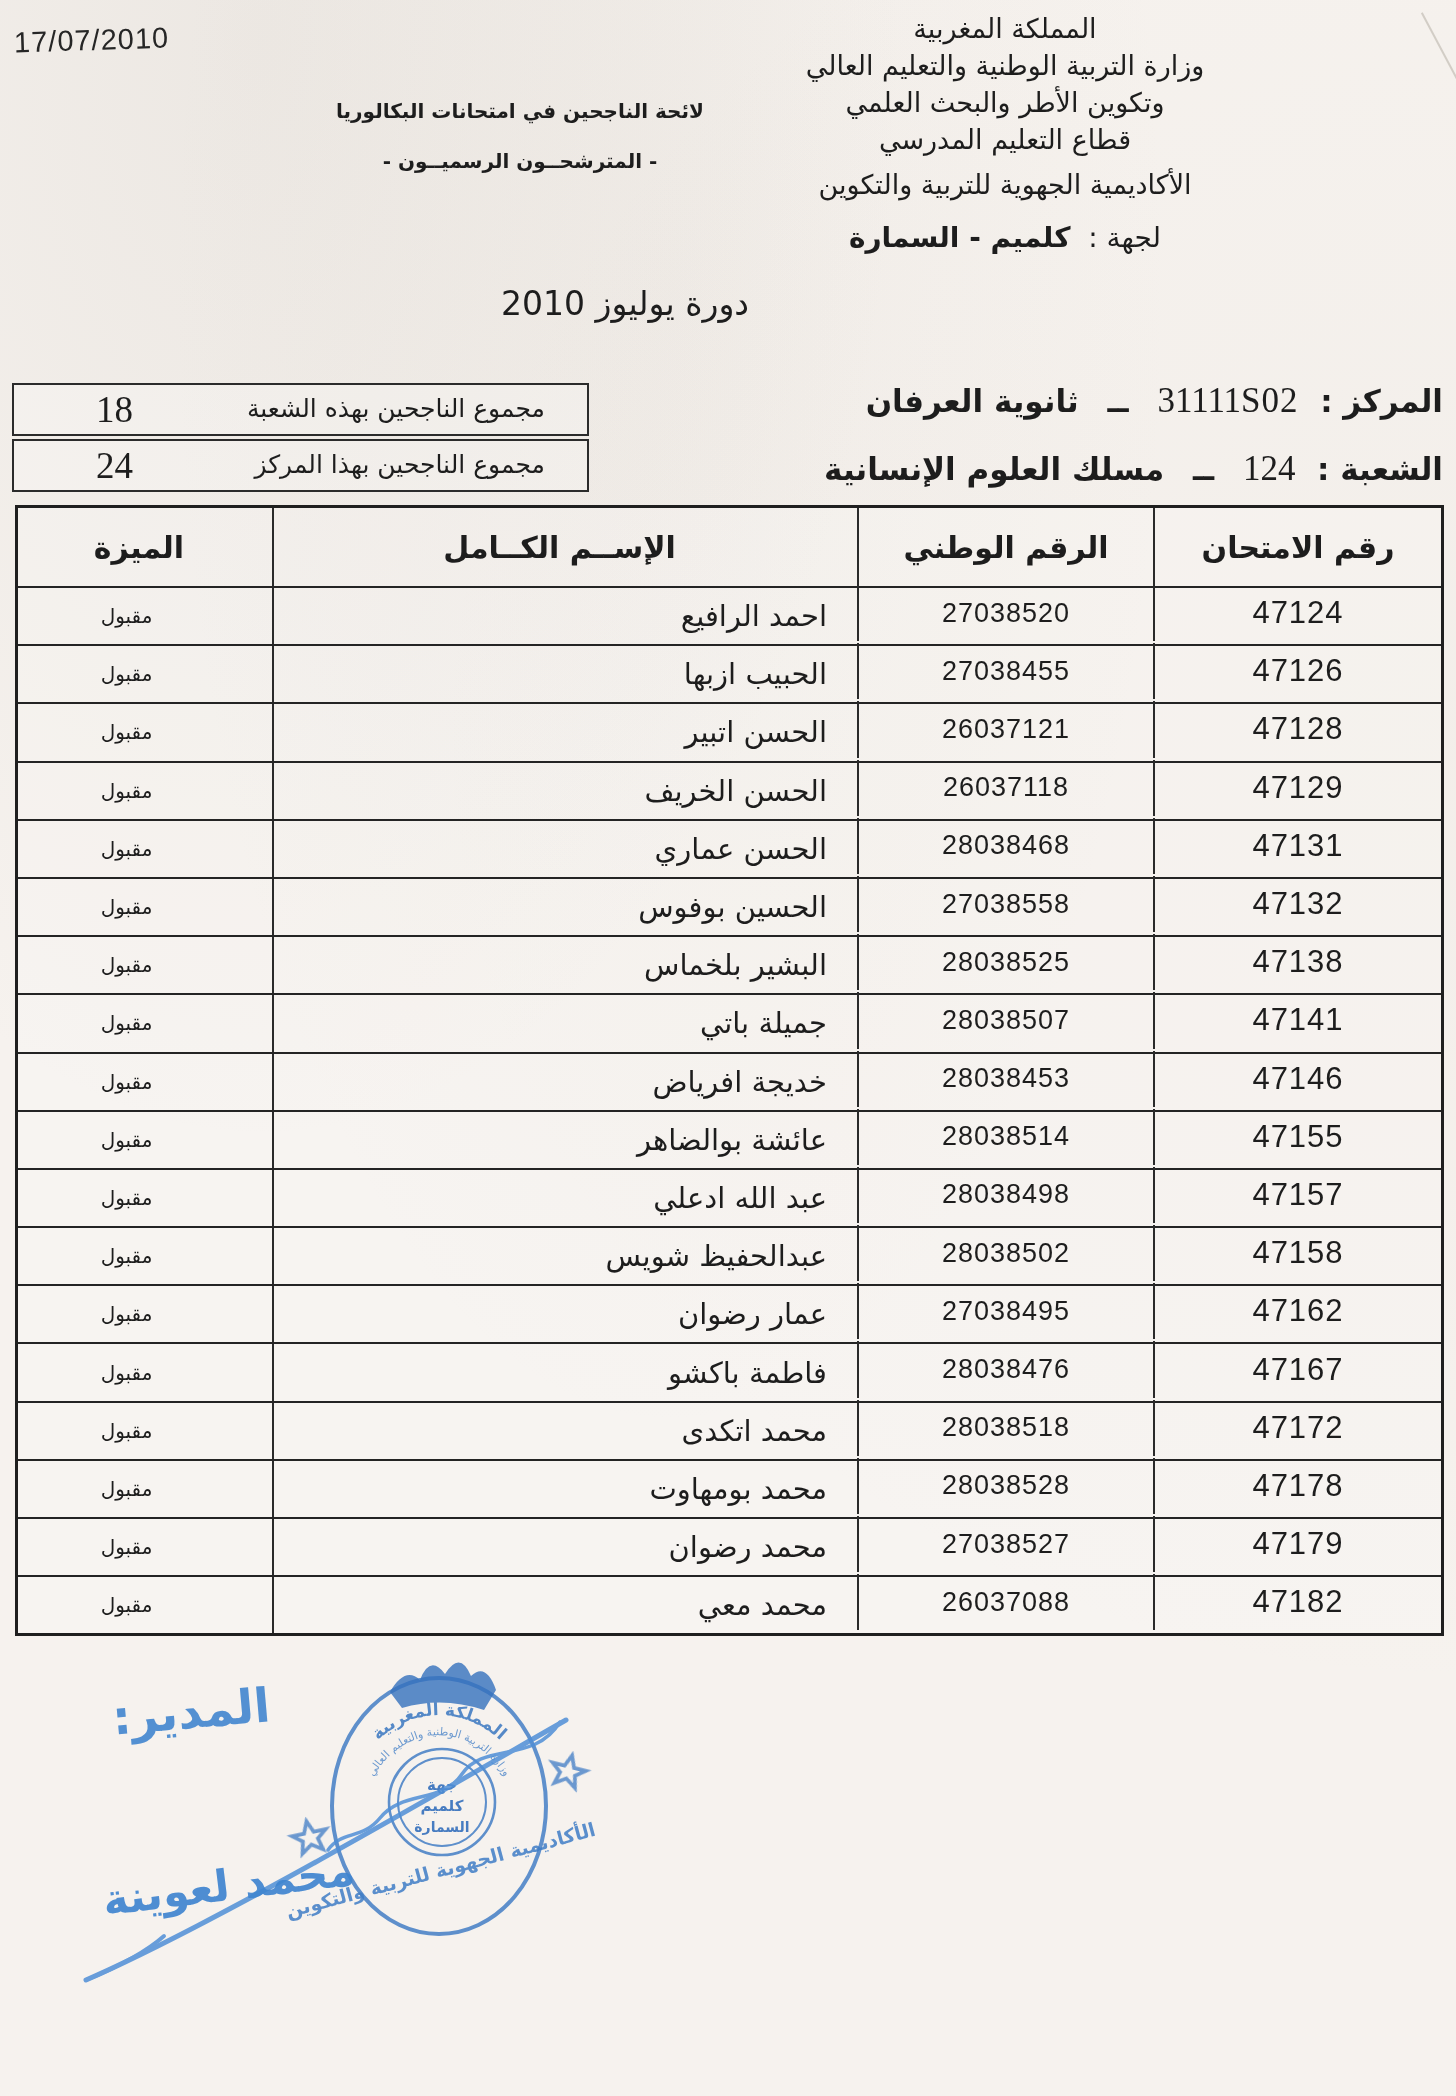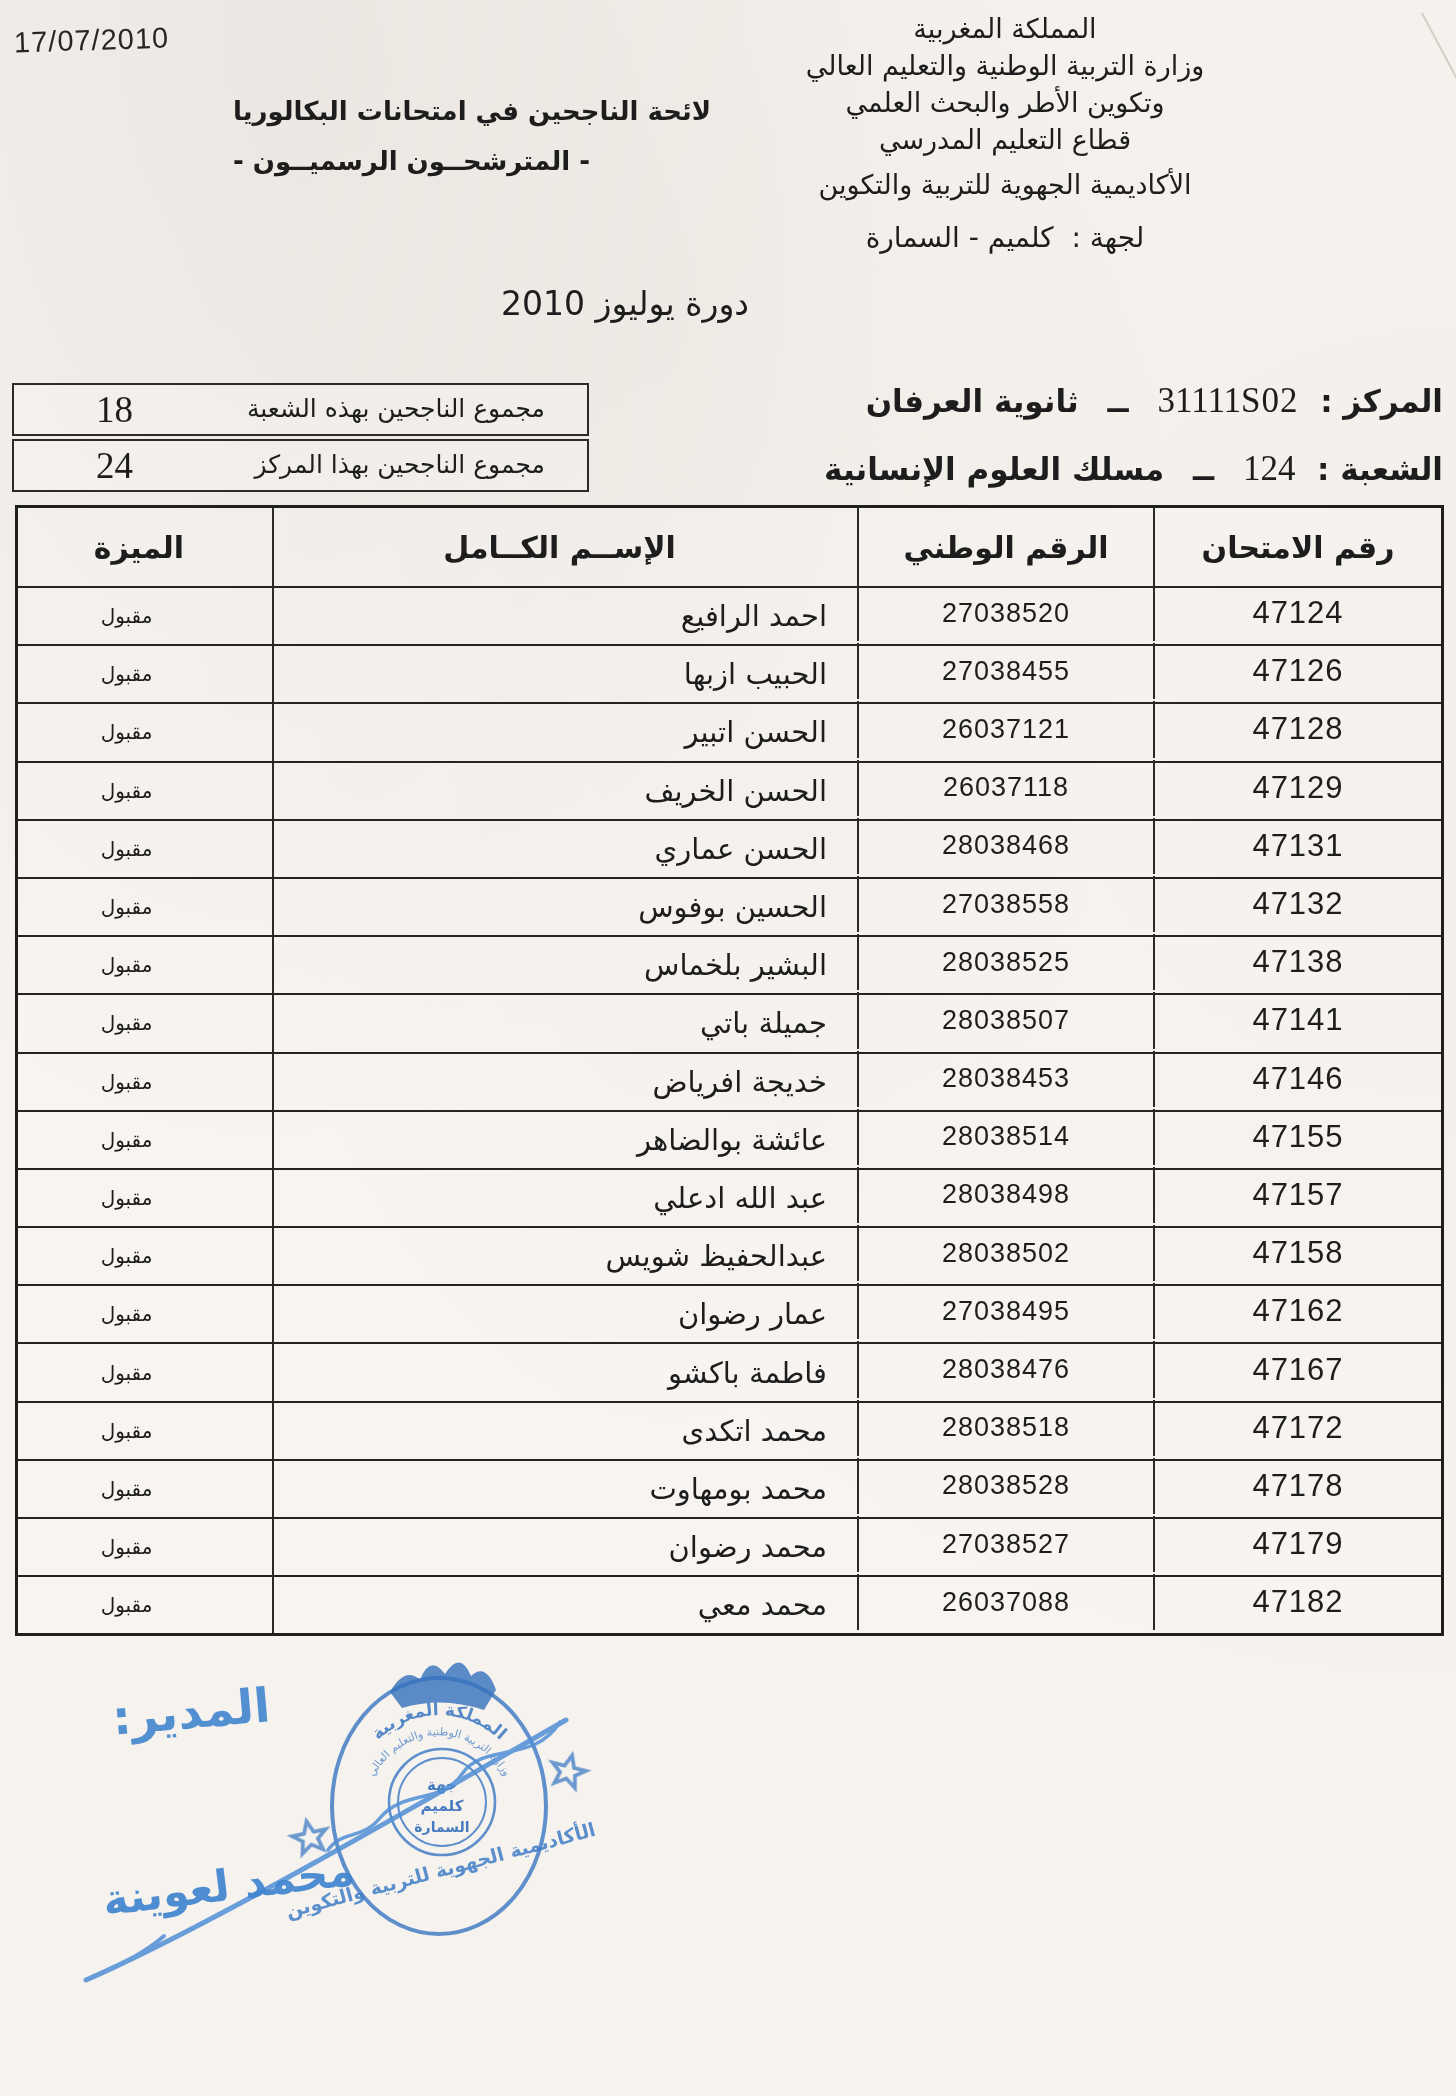--- a/index.html
+++ b/index.html
@@ -13,23 +13,23 @@
     font-family:"DejaVu Sans",sans-serif;color:#1d1d1d;
   }
   .abs{position:absolute;}
   
   .scan-date{left:14px;top:24px;font:29px "Liberation Sans",sans-serif;letter-spacing:1px;transform:rotate(-1.8deg);color:#262626;}
   
   .ministry{left:695px;top:10px;width:620px;text-align:center;direction:rtl;font-size:27px;}
   .ministry .ln{line-height:37px;}
   .ministry .ln5{margin-top:8px;}
   .ministry .region{margin-top:18px;font-size:28px;}
-  .ministry .region b{font-weight:normal;}
-  
-  .doc-title{left:233px;top:86px;width:600px;text-align:left;direction:rtl;font-weight:bold;font-size:26px;line-height:50px;}
+  .ministry .region b{font-weight:bold;}
+  
+  .doc-title{left:220px;top:86px;width:600px;text-align:center;direction:rtl;font-weight:bold;font-size:20px;line-height:50px;}
   .session{left:430px;top:284px;width:390px;text-align:center;direction:rtl;font-size:33px;letter-spacing:1px;}
   
   .sumbox{left:12px;width:573px;height:49px;border:2px solid #2b2b2b;background:rgba(255,255,255,.22);}
   .sumbox .lbl{position:absolute;right:42px;top:50%;transform:translateY(-54%);direction:rtl;font-size:25px;white-space:nowrap;}
   .sumbox .val{position:absolute;left:82px;top:50%;transform:translateY(-52%);font:37px "Liberation Serif",serif;}
   .sumbox1{top:383px;}
   .sumbox2{top:439px;}
   
   .cinfo{right:13px;direction:rtl;font-size:31px;font-weight:bold;white-space:nowrap;margin-top:9px;}
   .cinfo .code{font-family:"Liberation Serif",serif;font-weight:normal;font-size:35px;letter-spacing:1px;}

